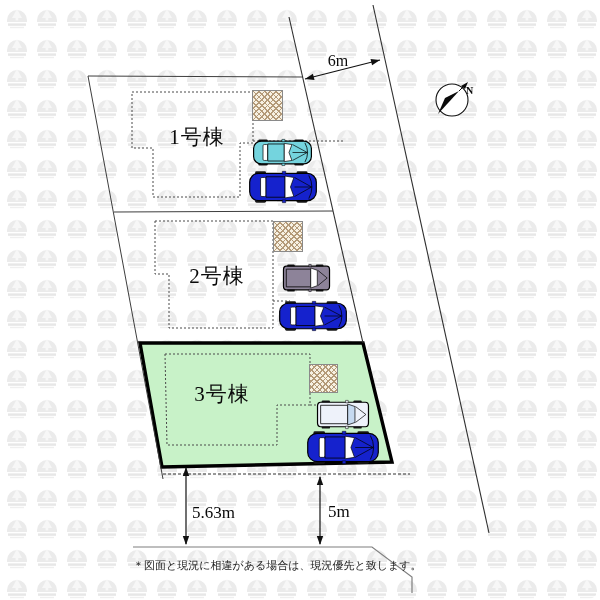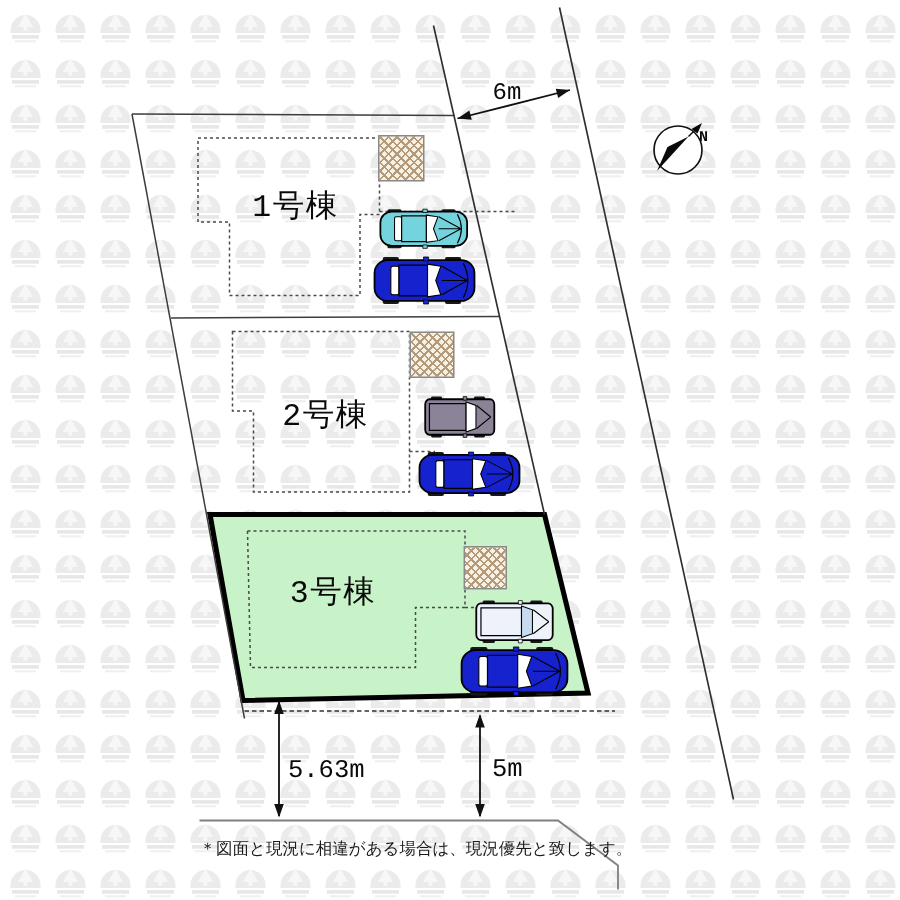--- a/index.html
+++ b/index.html
@@ -1,18 +1,18 @@
 <!DOCTYPE html>
 <html><head>
 <meta charset="utf-8">
 <style>
   html,body{margin:0;padding:0;background:#fff;}
   #stage{
     position:relative;width:600px;height:600px;background:#ffffff;overflow:hidden;
-    font-family:Liberation Mono, monospace;
+    font-family:Liberation Serif, serif;
     border-radius:15px;
   }
   #plan-svg{position:absolute;left:0;top:0;}
   .lot3-fill{fill:var(--lot3-fill,#c8f2c8);stroke:#000;stroke-width:3.4;}
   .thin{stroke:#3d3d3d;stroke-width:1;fill:none;}
   .roadline{stroke:#2f2f2f;stroke-width:1.1;fill:none;}
   .house{stroke:#4a4a4a;stroke-width:1;fill:none;stroke-dasharray:2 2;}
   .dashline{stroke:#333;stroke-width:1;fill:none;stroke-dasharray:3 2;}
   .dim{stroke:#111;stroke-width:1.2;fill:none;}
   .dimhead{fill:#111;stroke:none;}

